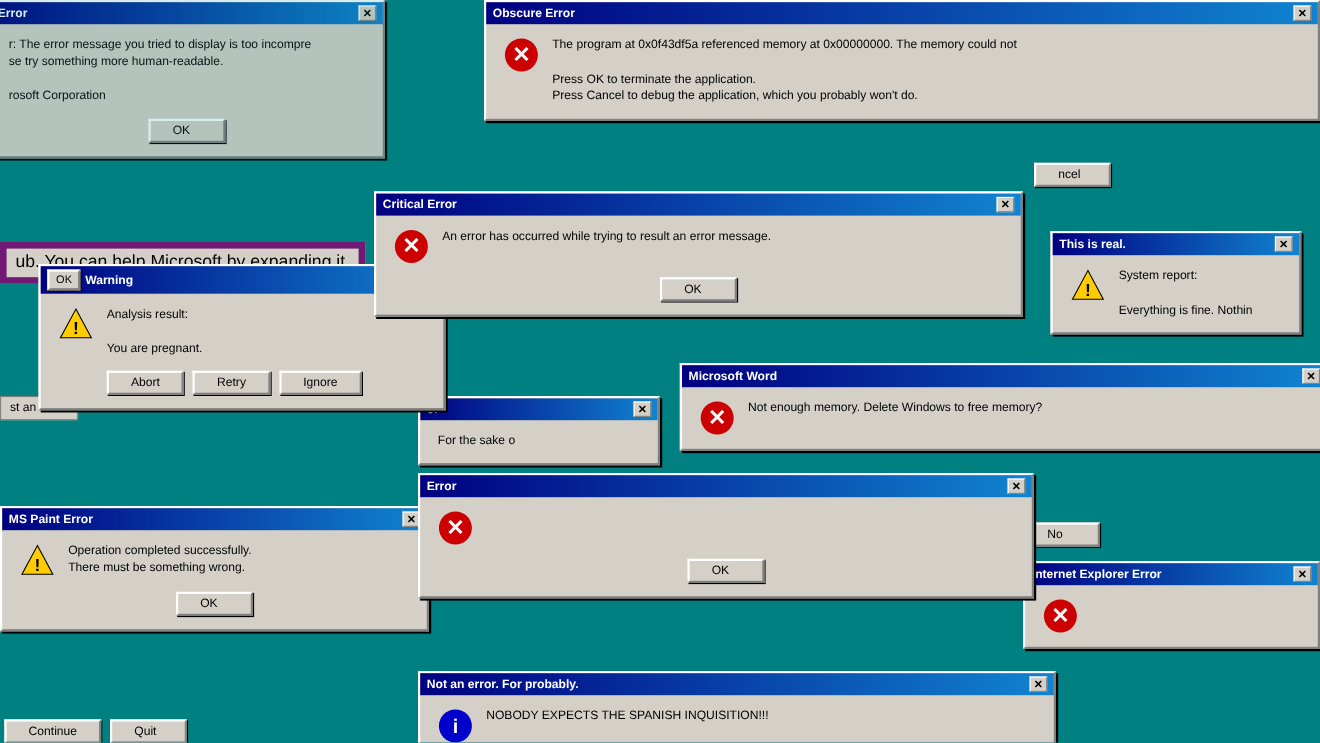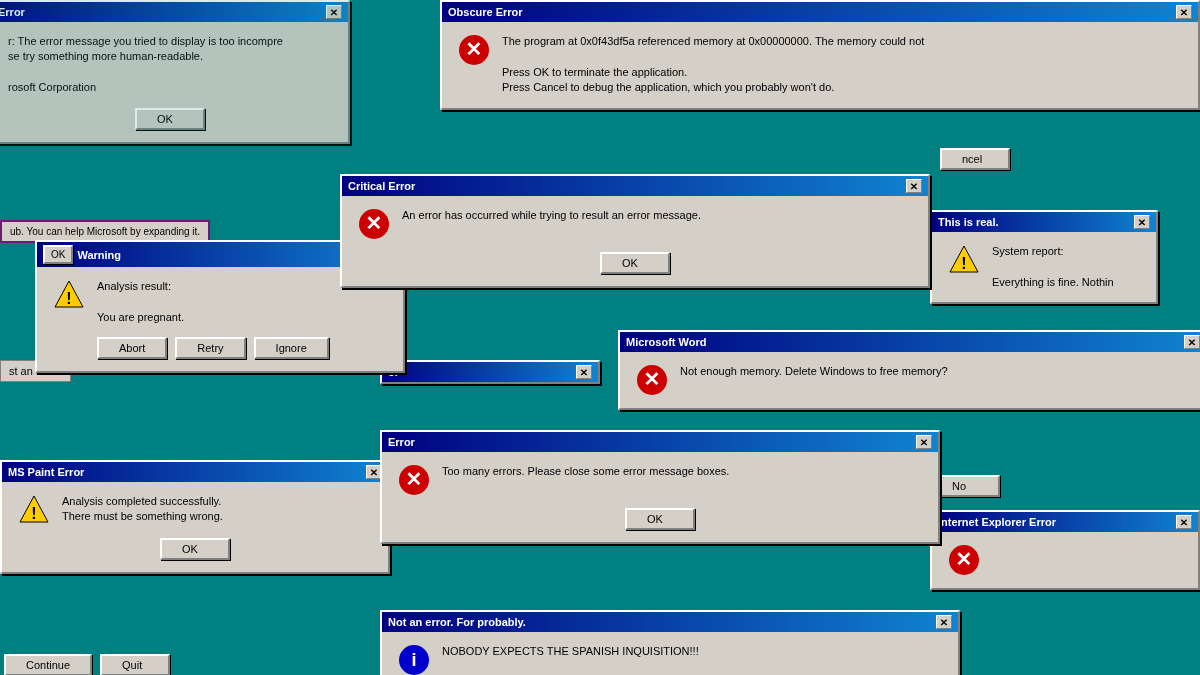--- a/index.html
+++ b/index.html
@@ -125,21 +125,21 @@
       <span>r: The error message you tried to display is too incompre</span><br>
       <span>se try something more human-readable.</span><br><br>
       <span>rosoft Corporation</span>
     </div>
     <div class="win-buttons">
       <button class="win-btn">OK</button>
     </div>
   </div>
 </div>
 
-<div style="position:absolute; left:0; top:220px; z-index:2; background:#d4d0c8; padding:4px 8px; font-size:10px; border:2px solid #701a75;">
+<div style="position:absolute; left:0; top:220px; z-index:2; background:#d4d0c8; padding:4px 8px; font-size:16px; border:6px solid #701a75;">
   <span>ub. You can help Microsoft by expanding it.</span>
 </div>
 
 <div class="win-dialog" style="left:440px; top:0; width:760px; z-index:3;">
   <div class="win-titlebar">
     <span>Obscure Error</span>
     <div class="win-close-btn">✕</div>
   </div>
   <div class="win-body">
     <div class="win-content-row">
@@ -170,21 +170,21 @@
       <div class="win-text">
         <span>An error has occurred while trying to result an error message.</span>
       </div>
     </div>
     <div class="win-buttons">
       <button class="win-btn">OK</button>
     </div>
   </div>
 </div>
 
-<div class="win-dialog" style="left:930px; top:210px; width:228px; z-index:4;">
+<div class="win-dialog" style="left:955px; top:210px; width:228px; z-index:4;">
   <div class="win-titlebar">
     <span>This is real.</span>
     <div class="win-close-btn">✕</div>
   </div>
   <div class="win-body">
     <div class="win-content-row">
       <svg class="warning-icon" viewBox="0 0 32 32">
         <polygon points="16,2 30,28 2,28" fill="#ffcc00" stroke="#000" stroke-width="1"></polygon>
         <text x="16" y="25" text-anchor="middle" fill="black" font-size="16" font-weight="bold">!</text>
       </svg>
@@ -243,56 +243,58 @@
       </div>
     </div>
   </div>
 </div>
 
 <div class="win-dialog" style="left:380px; top:360px; width:220px; z-index:5; overflow:hidden;">
   <div class="win-titlebar">
     <span>or</span>
     <div class="win-close-btn">✕</div>
   </div>
+  <div class="win-body">
+    <div class="win-text">
+      <span>For the sake o</span>
+    </div>
+  </div>
 </div>
 
 <div class="win-dialog" style="left:380px; top:430px; width:560px; z-index:10;">
   <div class="win-titlebar">
     <span>Error</span>
     <div class="win-close-btn">✕</div>
   </div>
   <div class="win-body">
     <div class="win-content-row">
       <svg class="error-icon" viewBox="0 0 32 32">
         <circle cx="16" cy="16" r="15" fill="#cc0000"></circle>
         <text x="16" y="22" text-anchor="middle" fill="white" font-size="20" font-weight="bold">✕</text>
       </svg>
-      <div class="win-text">
-        <span>Too many errors. Please close some error message boxes.</span>
-      </div>
     </div>
     <div class="win-buttons">
       <button class="win-btn">OK</button>
     </div>
   </div>
 </div>
 
 <div class="win-dialog" style="left:0; top:460px; width:390px; z-index:9;">
   <div class="win-titlebar">
     <span>MS Paint Error</span>
     <div class="win-close-btn">✕</div>
   </div>
   <div class="win-body">
     <div style="display:flex; gap:12px; align-items:flex-start;">
       <svg class="warning-icon" viewBox="0 0 32 32">
         <polygon points="16,2 30,28 2,28" fill="#ffcc00" stroke="#000" stroke-width="1"></polygon>
         <text x="16" y="25" text-anchor="middle" fill="black" font-size="16" font-weight="bold">!</text>
       </svg>
       <div class="win-text">
-        <span>Analysis completed successfully.</span><br>
+        <span>Operation completed successfully.</span><br>
         <span>There must be something wrong.</span>
       </div>
     </div>
     <div class="win-buttons">
       <button class="win-btn">OK</button>
     </div>
   </div>
 </div>
 
 <div class="win-dialog" style="left:380px; top:610px; width:580px; z-index:8;">

